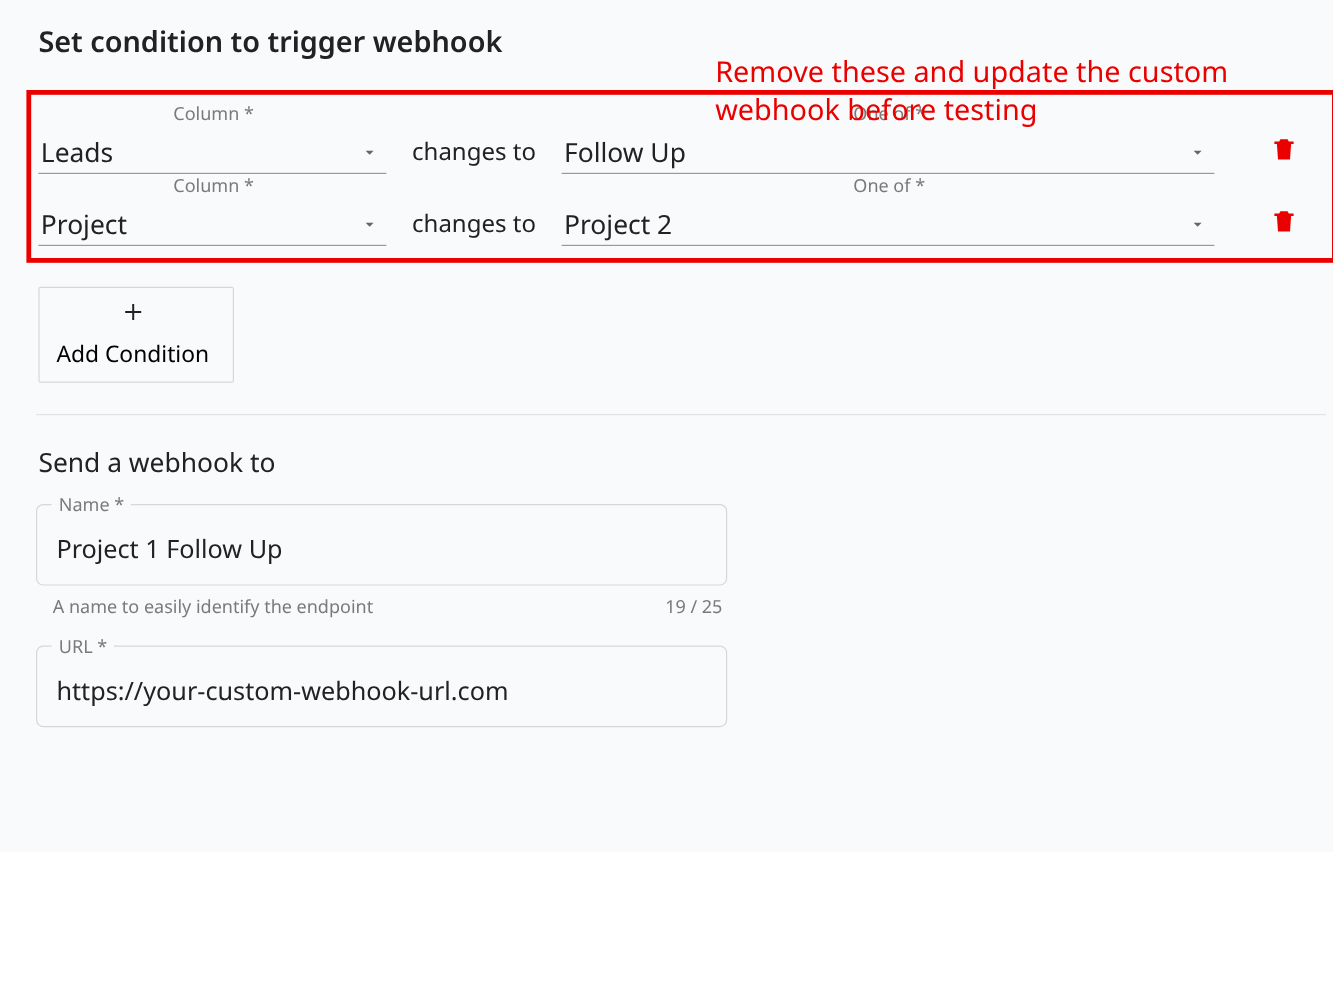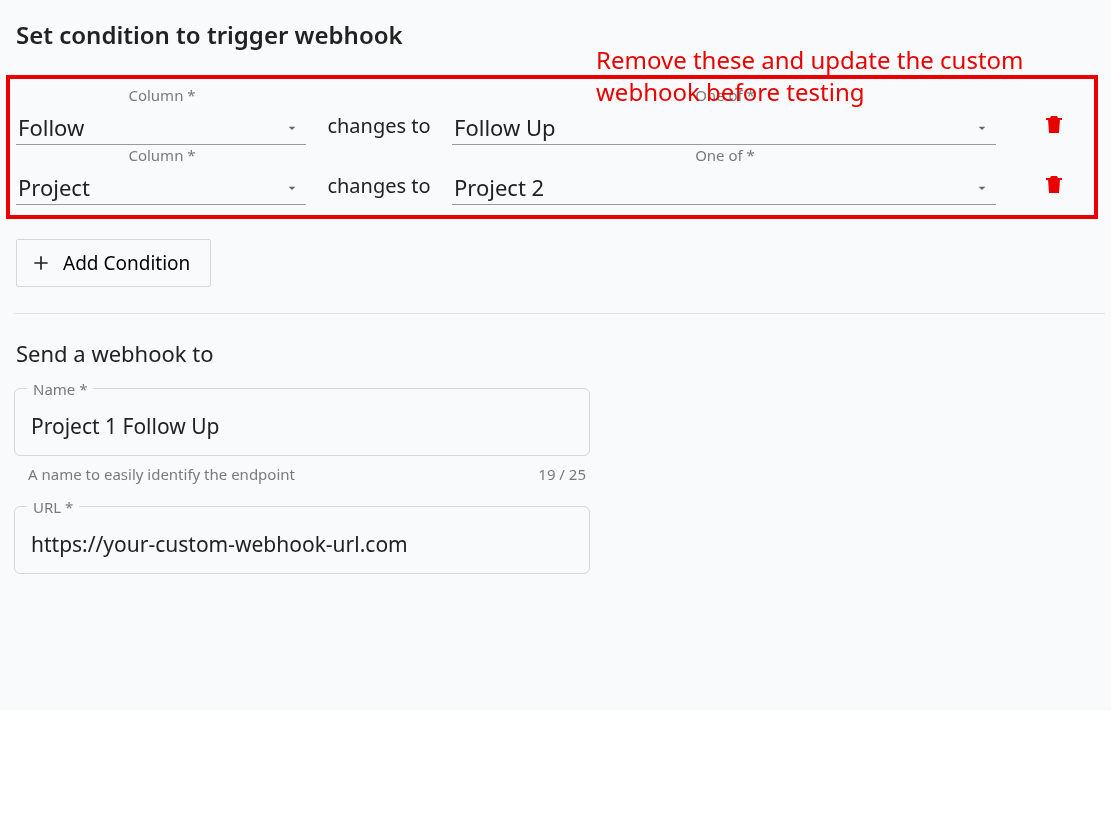--- a/index.html
+++ b/index.html
@@ -9,21 +9,21 @@
     --accent:#eb0000;
     --box-border:#d7d7d7;
     --bg:#f9fafb;
     --row-h:42px;
   }
   *{box-sizing:border-box;font-family:"Segoe UI",system-ui,-apple-system,sans-serif;}
   body{margin:0;background:#fff;}
   .page{
     width:1111px;height:710px;
     background:var(--bg);
-    padding:14px 6px 10px 14px;
+    padding:14px 6px 10px 30px;
     position:relative;
     color:var(--fg);
   }
   .hdr{
     font-size:24px;font-weight:600;margin:4px 0 24px 2px;
   }
   .whentxt{font-size:21px;margin:0 0 16px 2px;}
   .annot{
     position:absolute; top:44px; left:596px;
     color:var(--accent); font-size:24px; line-height:1.35;
@@ -51,21 +51,21 @@
   }
   .trash{
     align-self:flex-end;padding-bottom:2px;margin-left:28px;cursor:pointer;
   }
   .trash svg{width:24px;height:28px;fill:var(--accent);}
   .or-lab{font-size:21px;margin:18px 0 10px 2px;}
   .add-btn{
     display:inline-flex;align-items:center;gap:12px;
     border:1px solid var(--box-border);background:#fff0;
     font-size:19px;padding:10px 20px 10px 14px;margin:10px 0 0 2px;
-    cursor:pointer;border-radius:2px;
+    cursor:pointer;border-radius:2px;flex-direction:column;
   }
   .add-btn svg{width:20px;height:20px;stroke:#222;stroke-width:2;fill:none;}
   .divider{border:none;border-top:1.5px solid #e3e3e3;margin:26px 0 24px 0;}
   .send-h{font-size:22px;margin:0 0 20px 2px;}
   .field-wrap{width:576px;margin-bottom:22px;}
   .tf{
     position:relative;border:1px solid var(--box-border);border-radius:6px;
     padding:22px 14px 14px 14px;
   }
   .tf .float{
@@ -85,21 +85,21 @@
 
   <div class="annot">Remove these and update the custom webhook before testing</div>
 
 
   <div class="cond-box">
 
     <div class="cond-row">
       <div class="sel-field">
         <span class="sel-label">Column *</span>
         <div class="sel-ctrl sel-column">
-          <span>Follow</span>
+          <span>Leads</span>
           <span class="dd-icon"><svg viewBox="0 0 24 24">
                 <path d="M7 10l5 5 5-5z"></path>
               </svg></span>
         </div>
       </div>
       <div class="joiner">changes to</div>
       <div class="sel-field">
         <span class="sel-label">One of *</span>
         <div class="sel-ctrl sel-oneof">
           <span>Follow Up</span>

